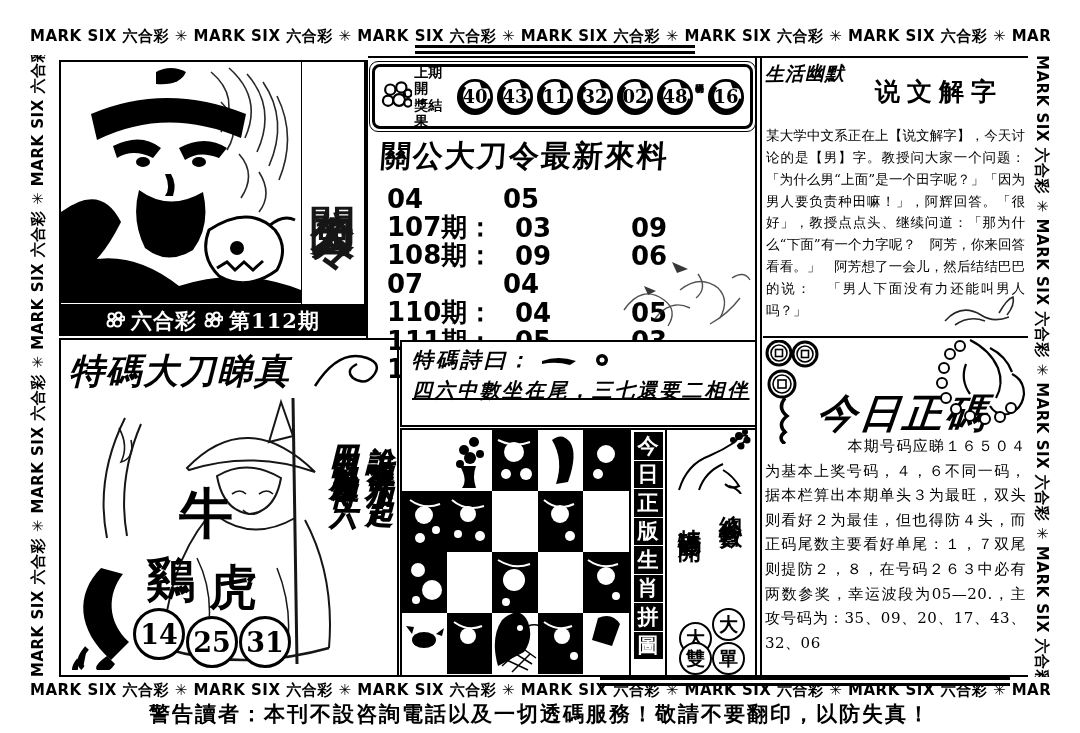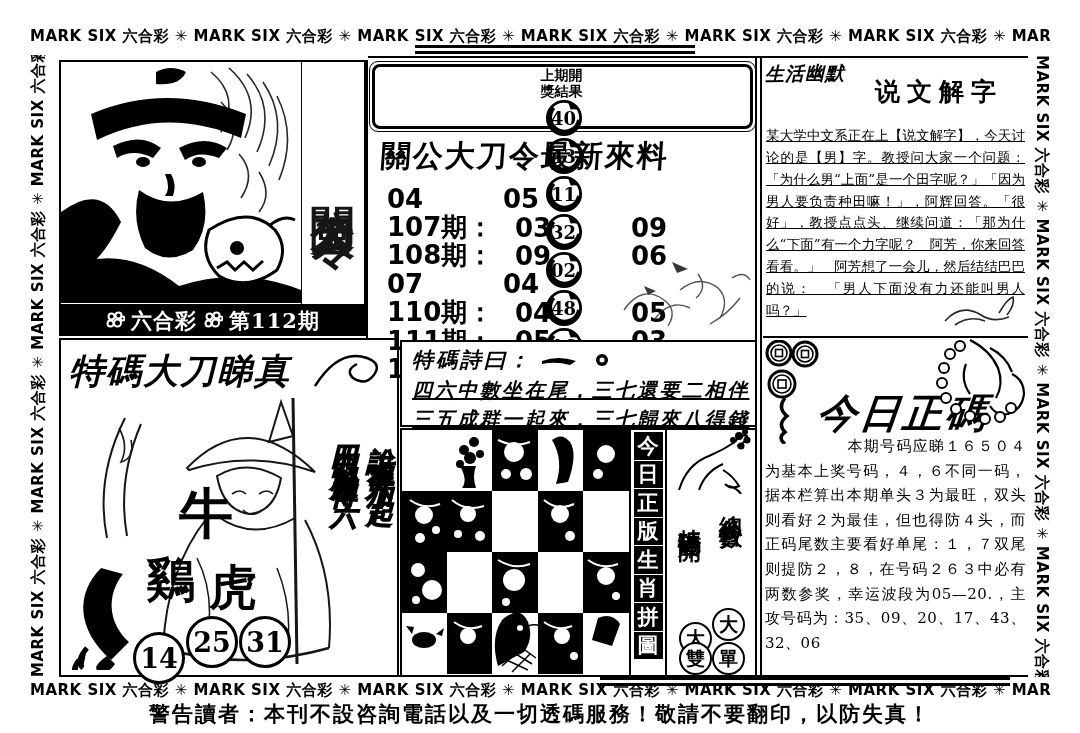--- a/index.html
+++ b/index.html
@@ -16,21 +16,21 @@
 
   
   .gg-title{writing-mode:vertical-rl;font:900 44px "DejaVu Serif",serif;line-height:1;
             letter-spacing:5px;color:#161616;text-align:center;}
   .issue-bar{background:#000;color:#fff;display:flex;align-items:center;justify-content:center;
              gap:6px;font:700 21px "DejaVu Serif",serif;letter-spacing:1px;}
 
   
   .res-outer{border:1.5px solid #000;border-radius:9px;padding:2px;box-sizing:border-box;background:#fff;}
   .res-inner{border:3px solid #000;border-radius:8px;height:100%;box-sizing:border-box;
-             display:flex;align-items:center;padding:0 5px;flex-direction:column;}
+             display:flex;align-items:center;padding:0 5px;}
   .res-label{font:700 14px "DejaVu Sans",sans-serif;line-height:1.15;margin:0 4px 0 2px;}
   .ball{width:38px;height:38px;position:relative;margin-left:2px;flex:none;}
   .ball svg{position:absolute;inset:0;}
   .ball span{position:absolute;inset:0;display:flex;align-items:center;justify-content:center;
              font:700 18px "DejaVu Serif",serif;}
   .speclab{writing-mode:vertical-rl;font:700 8.5px "DejaVu Sans",sans-serif;line-height:1.05;
            height:40px;margin:0 1px;letter-spacing:0;}
 
   
   .news-title{font:900 30px "DejaVu Serif",serif;letter-spacing:2px;white-space:nowrap;
@@ -56,21 +56,21 @@
   
   .sq{width:29px;height:27.5px;background:#000;color:#fff;display:flex;align-items:center;
       justify-content:center;font:700 21px "DejaVu Serif",serif;margin:1px auto 0 auto;}
   .betlab{writing-mode:vertical-rl;font:900 23px "DejaVu Serif",serif;letter-spacing:4px;line-height:1;}
   .cc{width:29px;height:29px;border:2.5px solid #000;border-radius:50%;display:flex;
       align-items:center;justify-content:center;font:700 19px "DejaVu Serif",serif;background:#fff;}
 
   
   .humor-header{font:700 italic 19px "DejaVu Serif",serif;letter-spacing:1px;transform:rotate(-1deg);}
   .humor-title{font:700 25px "DejaVu Serif",serif;letter-spacing:7px;}
-  .humor-body{font:400 13.5px "DejaVu Serif",serif;line-height:1.62;text-align:justify;text-decoration:underline;}
+  .humor-body{font:400 13.5px "DejaVu Serif",serif;line-height:1.62;text-align:justify;}
   .today-title{font:900 italic 40px "DejaVu Sans",sans-serif;letter-spacing:3px;
                transform:skewX(-6deg);white-space:nowrap;}
   .today-body{font:400 15px "DejaVu Serif",serif;line-height:1.64;text-align:justify;
               text-indent:5.5em;letter-spacing:.5px;}
 
   .warning{font:700 21px "DejaVu Serif",serif;letter-spacing:2px;text-align:center;width:100%;}
 </style>
 </head>
 <body>
 
@@ -166,21 +166,21 @@
     </g>
     <g>
       <path d="M34,170 C8,196 10,232 44,262 L62,244 C40,224 40,196 56,176 Z" fill="#000"></path>
       <path d="M40,258 q-14,10 -10,14 q10,6 18,-6 Z" fill="#000"></path>
       <path d="M20,250 q-12,14 -4,20 M12,262 q-8,10 -2,16" stroke="#000" stroke-width="5"></path>
     </g>
   </svg>
   <span class="zchar" style="left:118px;top:138px;font-size:54px;">牛</span>
   <span class="zchar" style="left:86px;top:208px;">鷄</span>
   <span class="zchar" style="left:148px;top:216px;">虎</span>
-  <div class="numcirc" style="left:72px;top:292px;">14</div>
+  <div class="numcirc" style="left:72px;top:268px;">14</div>
   <div class="numcirc" style="left:125px;top:276px;">25</div>
   <div class="numcirc" style="left:178px;top:276px;">31</div>
   <div class="abs" style="right:4px;top:86px;display:flex;gap:10px;">
     <div class="verse">四四超越得一六</div>
     <div class="verse">說七得八加一起</div>
   </div>
 </div>
 
 <div class="abs res-outer" style="left:369px;top:61px;width:387px;height:71px;">
   <div class="res-inner">
@@ -313,21 +313,20 @@
 <div class="box" style="left:400px;top:340px;width:357px;height:87px;padding:4px 10px;">
   <div style="display:flex;align-items:center;gap:8px;">
     <span class="poem-title">特碼詩曰：</span>
     <svg width="90" height="16" viewBox="0 0 90 16">
       <path d="M2,9 q16,-6 34,0 l-6,4 q-14,-4 -28,-1 Z" fill="#000"></path>
       <circle cx="62" cy="8" r="6" fill="#000"></circle>
         <circle cx="62" cy="8" r="2.5" fill="#fff"></circle>
     </svg>
   </div>
   <div class="poem-line" style="margin-top:3px;">四六中數坐在尾，三七還要二相伴</div>
-  <div class="poem-line" style="margin-top:2px;">三五成群一起來，三七歸來八得錢</div>
 </div>
 
 <div class="box" style="left:400px;top:428px;width:357px;height:249px;display:flex;">
   <svg viewBox="0 0 227 244" style="width:227px;height:244px;flex:none;">
     <rect x="0" y="0" width="227" height="244" fill="#fff"></rect>
     <g>
       <rect x="0" y="61" width="45" height="61" fill="#000"></rect>
       <rect x="0" y="122" width="45" height="61" fill="#000"></rect>
       <rect x="90" y="0" width="46" height="61" fill="#000"></rect>
       <rect x="90" y="122" width="46" height="61" fill="#000"></rect>

